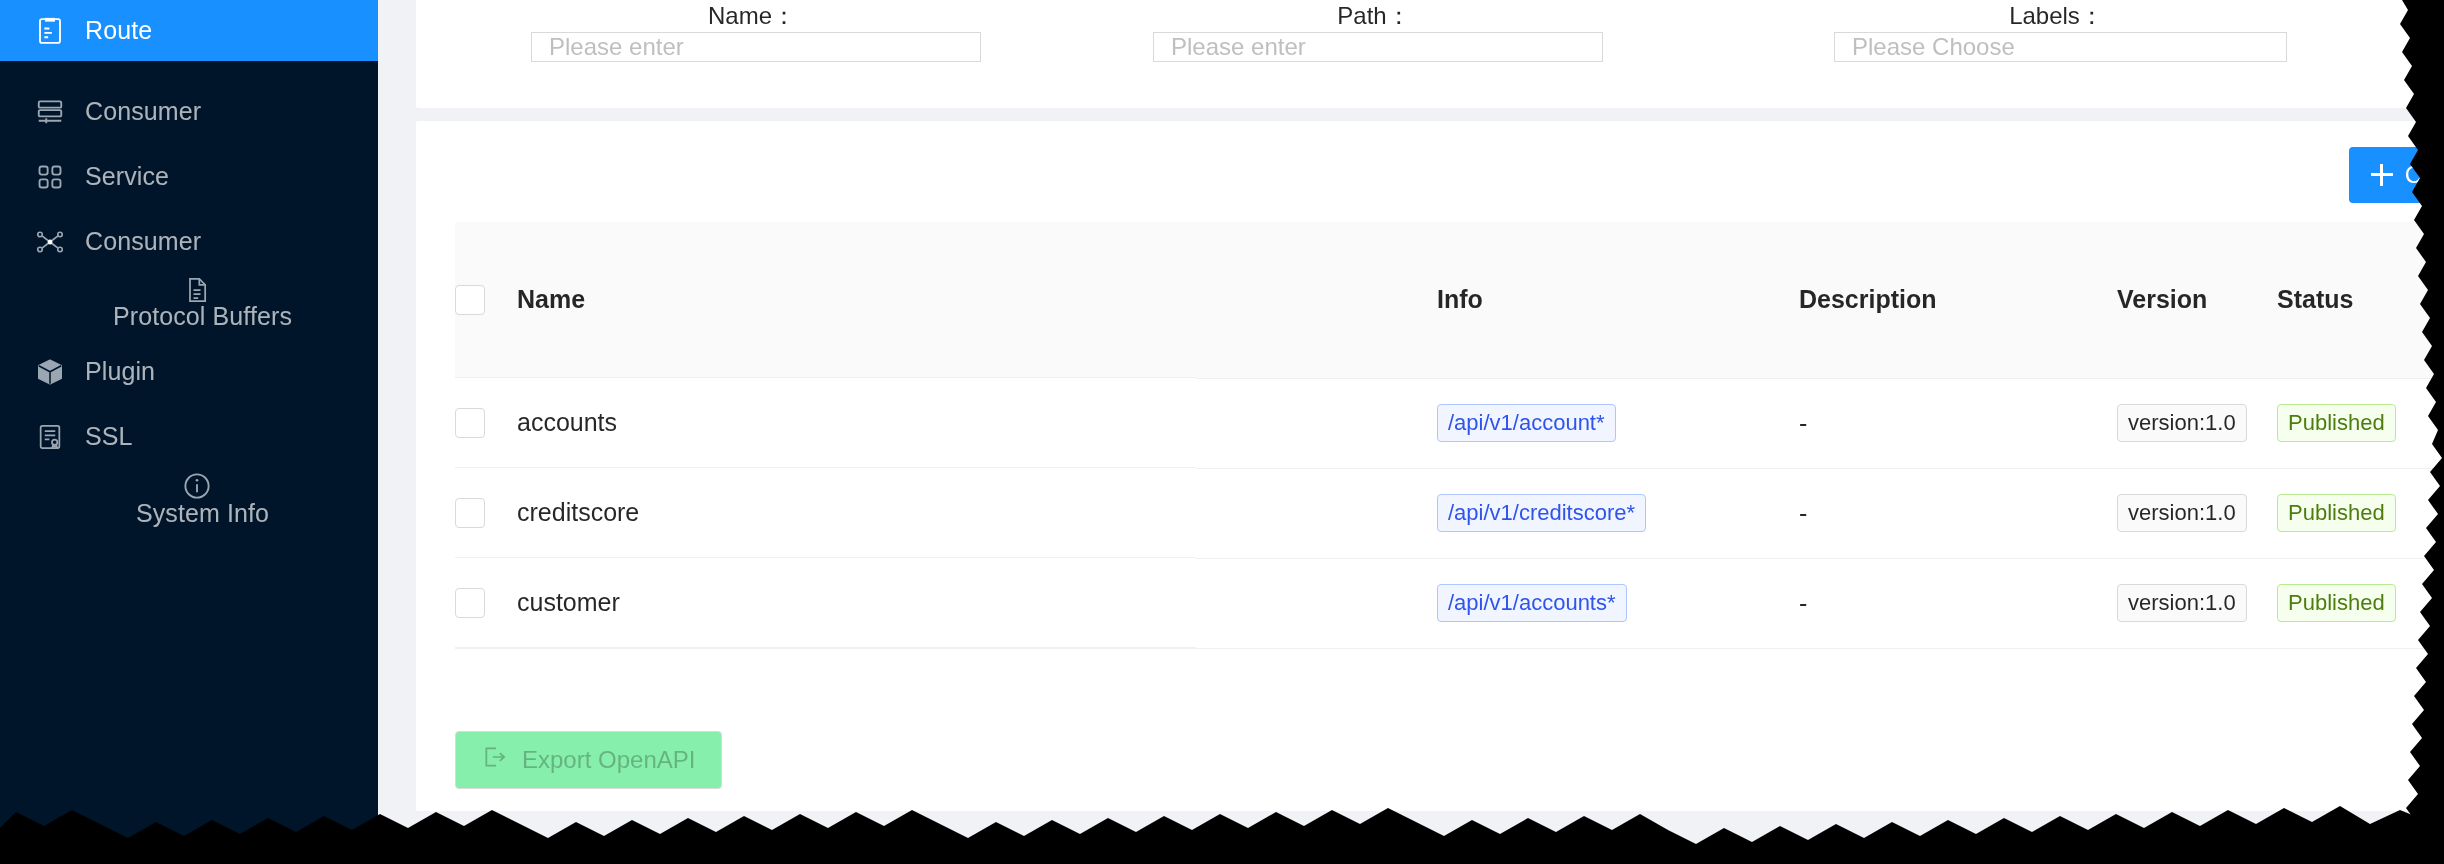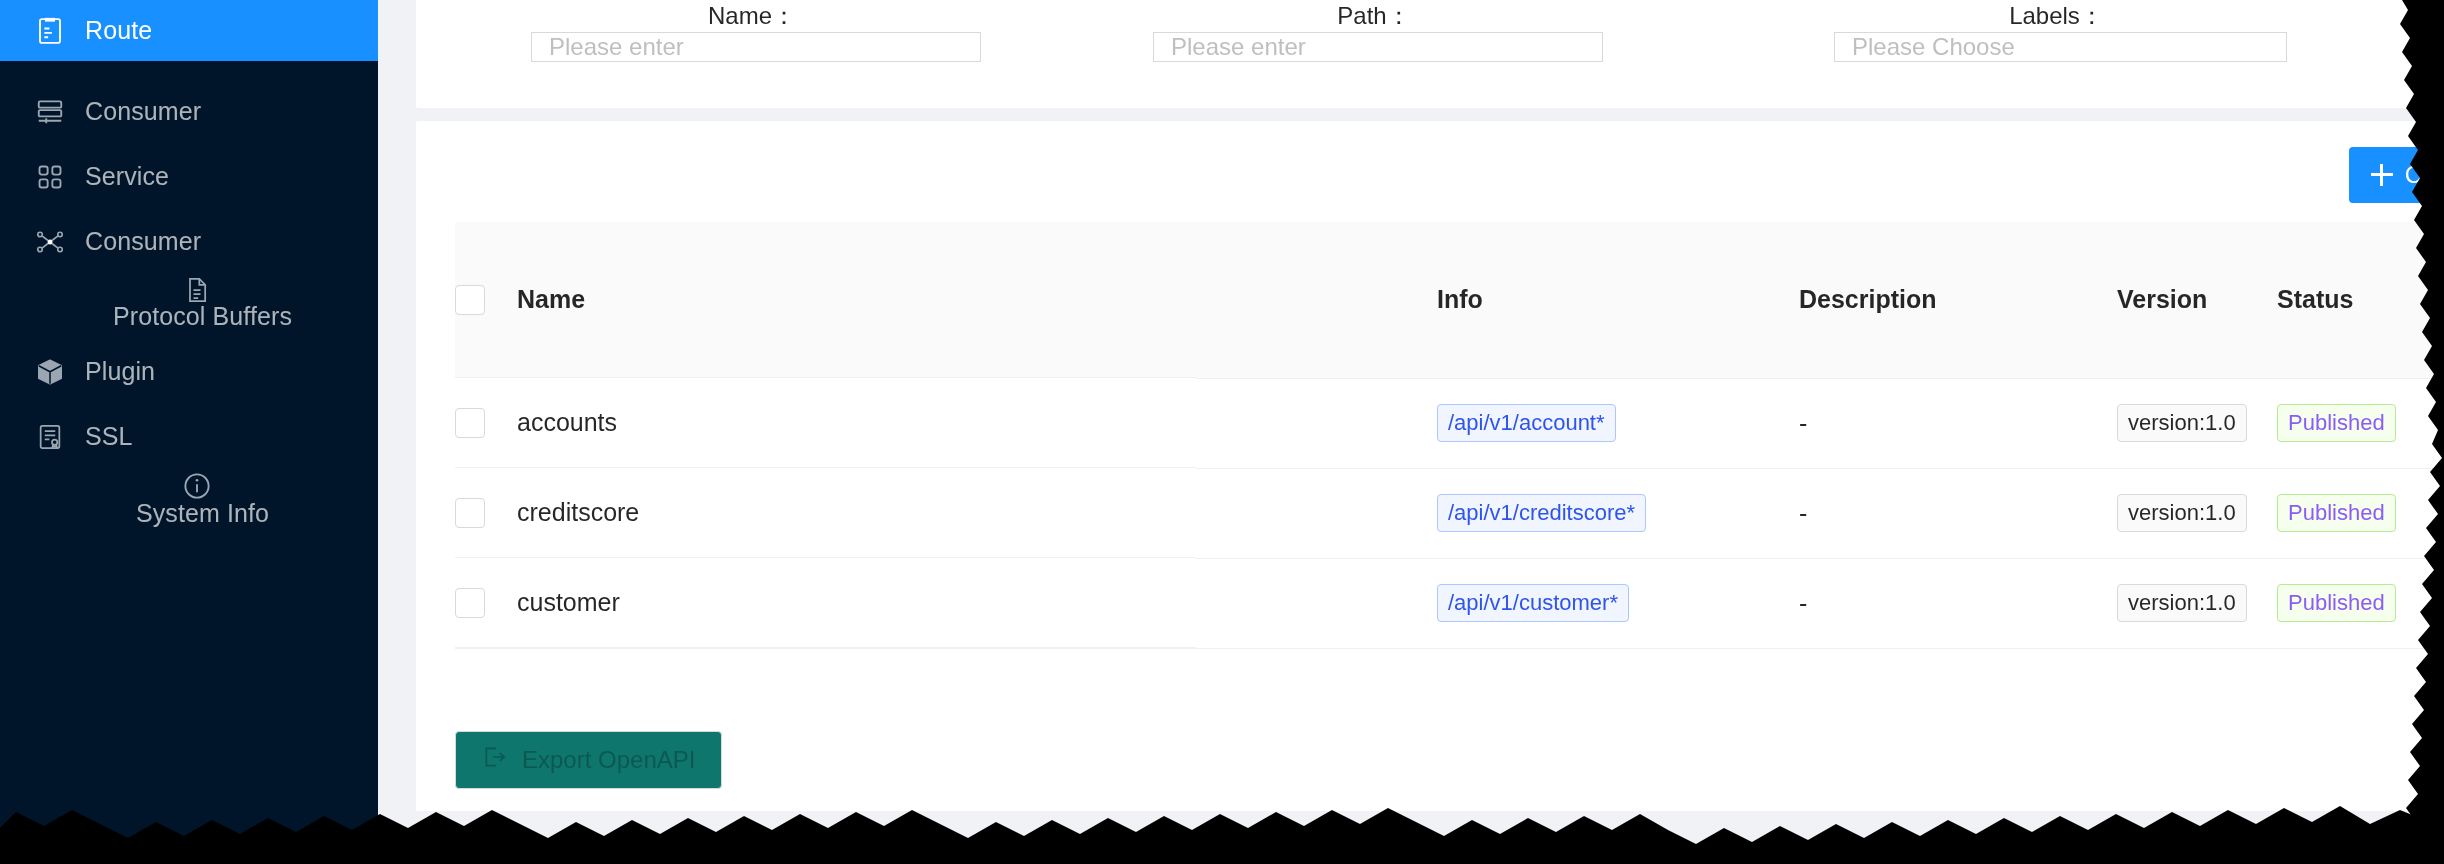--- a/index.html
+++ b/index.html
@@ -233,21 +233,21 @@
     color: #2f54eb;
   }
   .tag-version {
     background: #fafafa;
     border: 1px solid #d9d9d9;
     color: #000000d9;
   }
   .tag-published {
     background: #f6ffed;
     border: 1px solid #b7eb8f;
-    color: #8b5cf6;
+    color: #4d7c0f;
   }
   .dash { color: #000000d9; }
 
   
   .frozen-col {
     position: absolute;
     left: 0px;
     top: 101px;
     width: 780px;
     height: 589px;
@@ -295,21 +295,21 @@
     align-items: center;
     gap: 20px;
     z-index: 8;
   }
   .btn-disabled {
     display: flex;
     align-items: center;
     gap: 14px;
     height: 58px;
     padding: 0 26px;
-    background: #0f766e;
+    background: #86efac;
     border: 1px solid #d9d9d9;
     border-radius: 4px;
     color: #00000040;
     font-size: 24px;
     cursor: not-allowed;
     white-space: nowrap;
     font-family: "Liberation Sans", "DejaVu Sans", sans-serif;
     text-align: right;
   }
 
@@ -520,21 +520,21 @@
               </td>
               <td>2023-03-02 15:59:18</td>
             </tr>
             <tr>
               <td>
                 <span class="cbx"></span>
               </td>
               <td>customer</td>
               <td></td>
               <td>
-                <span class="tag tag-path">/api/v1/customer*</span>
+                <span class="tag tag-path">/api/v1/accounts*</span>
               </td>
               <td class="dash">-</td>
               <td>
                 <span class="tag tag-version">version:1.0</span>
               </td>
               <td>
                 <span class="tag tag-published">Published</span>
               </td>
               <td>2023-03-02 16:00:44</td>
             </tr>

